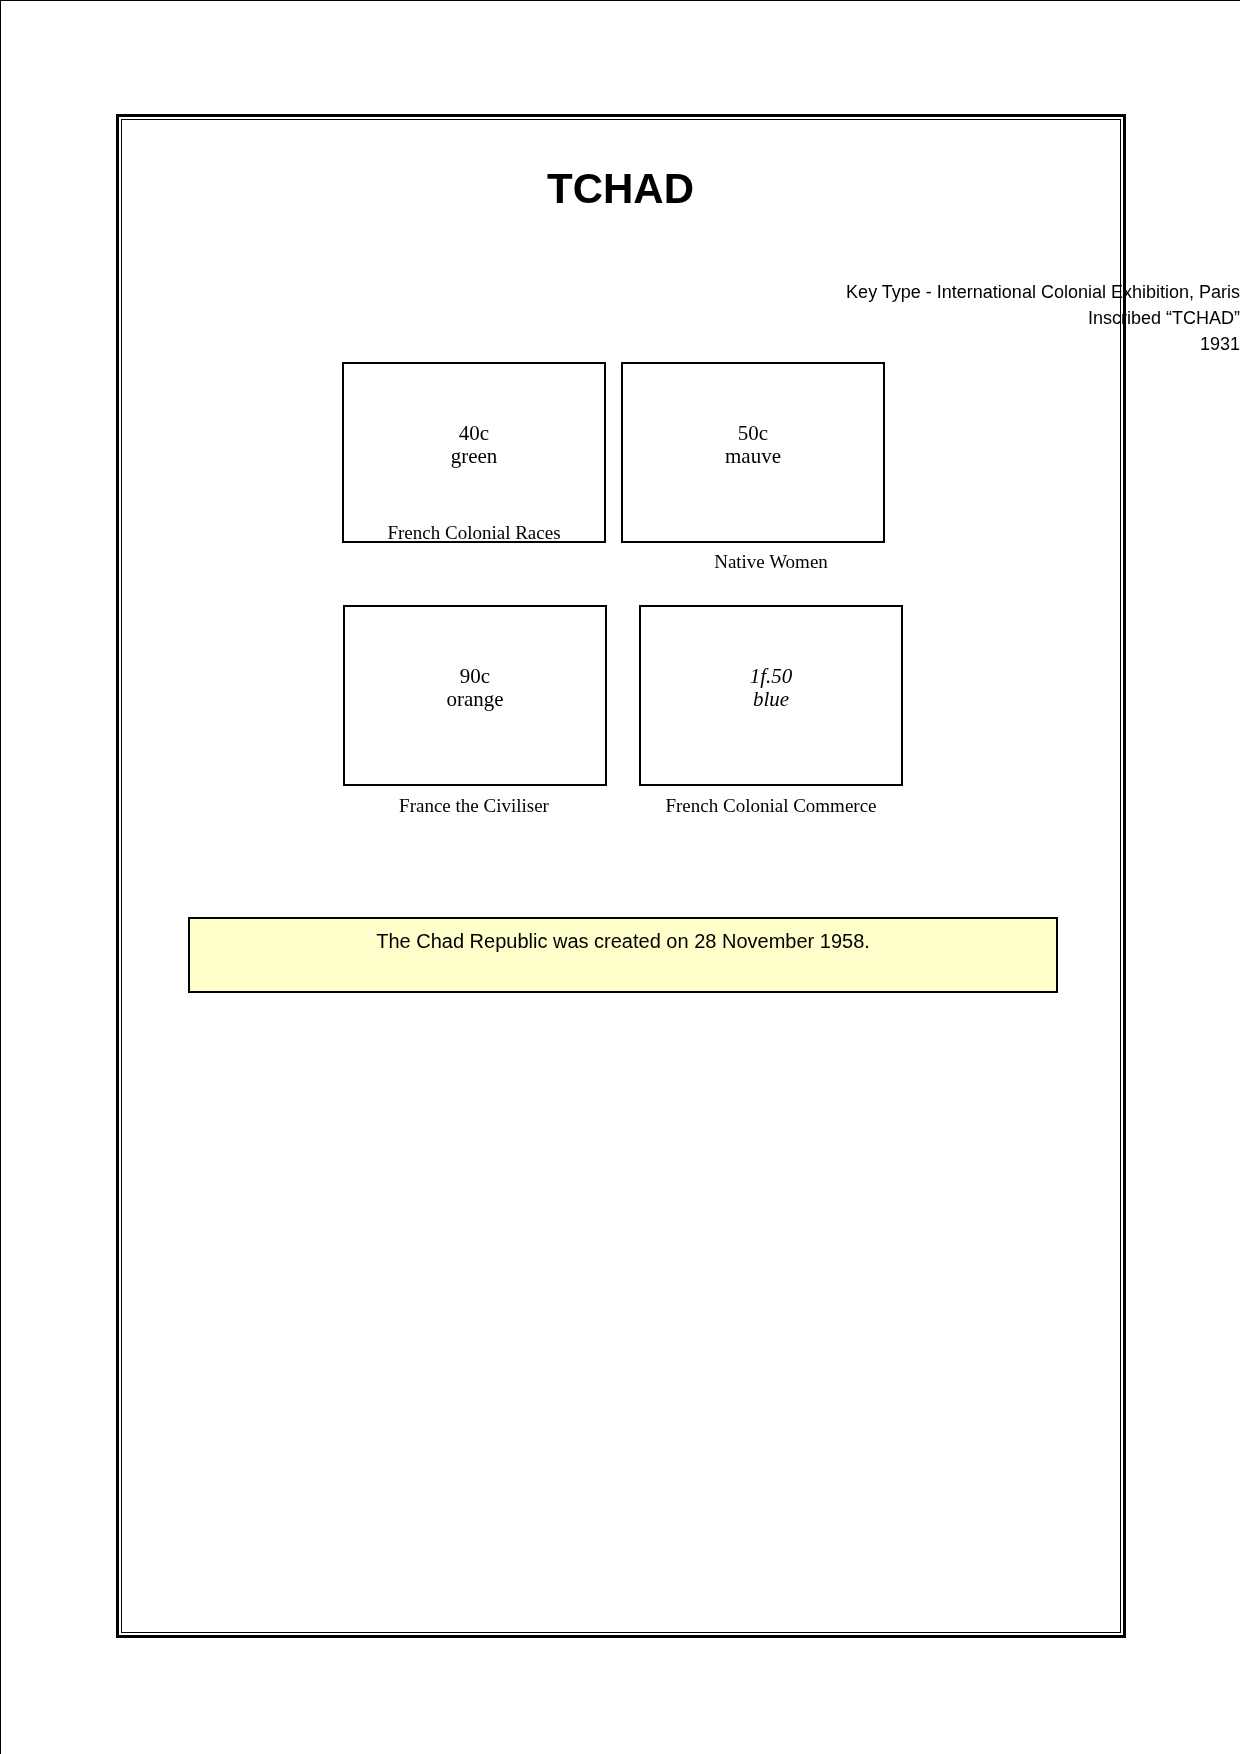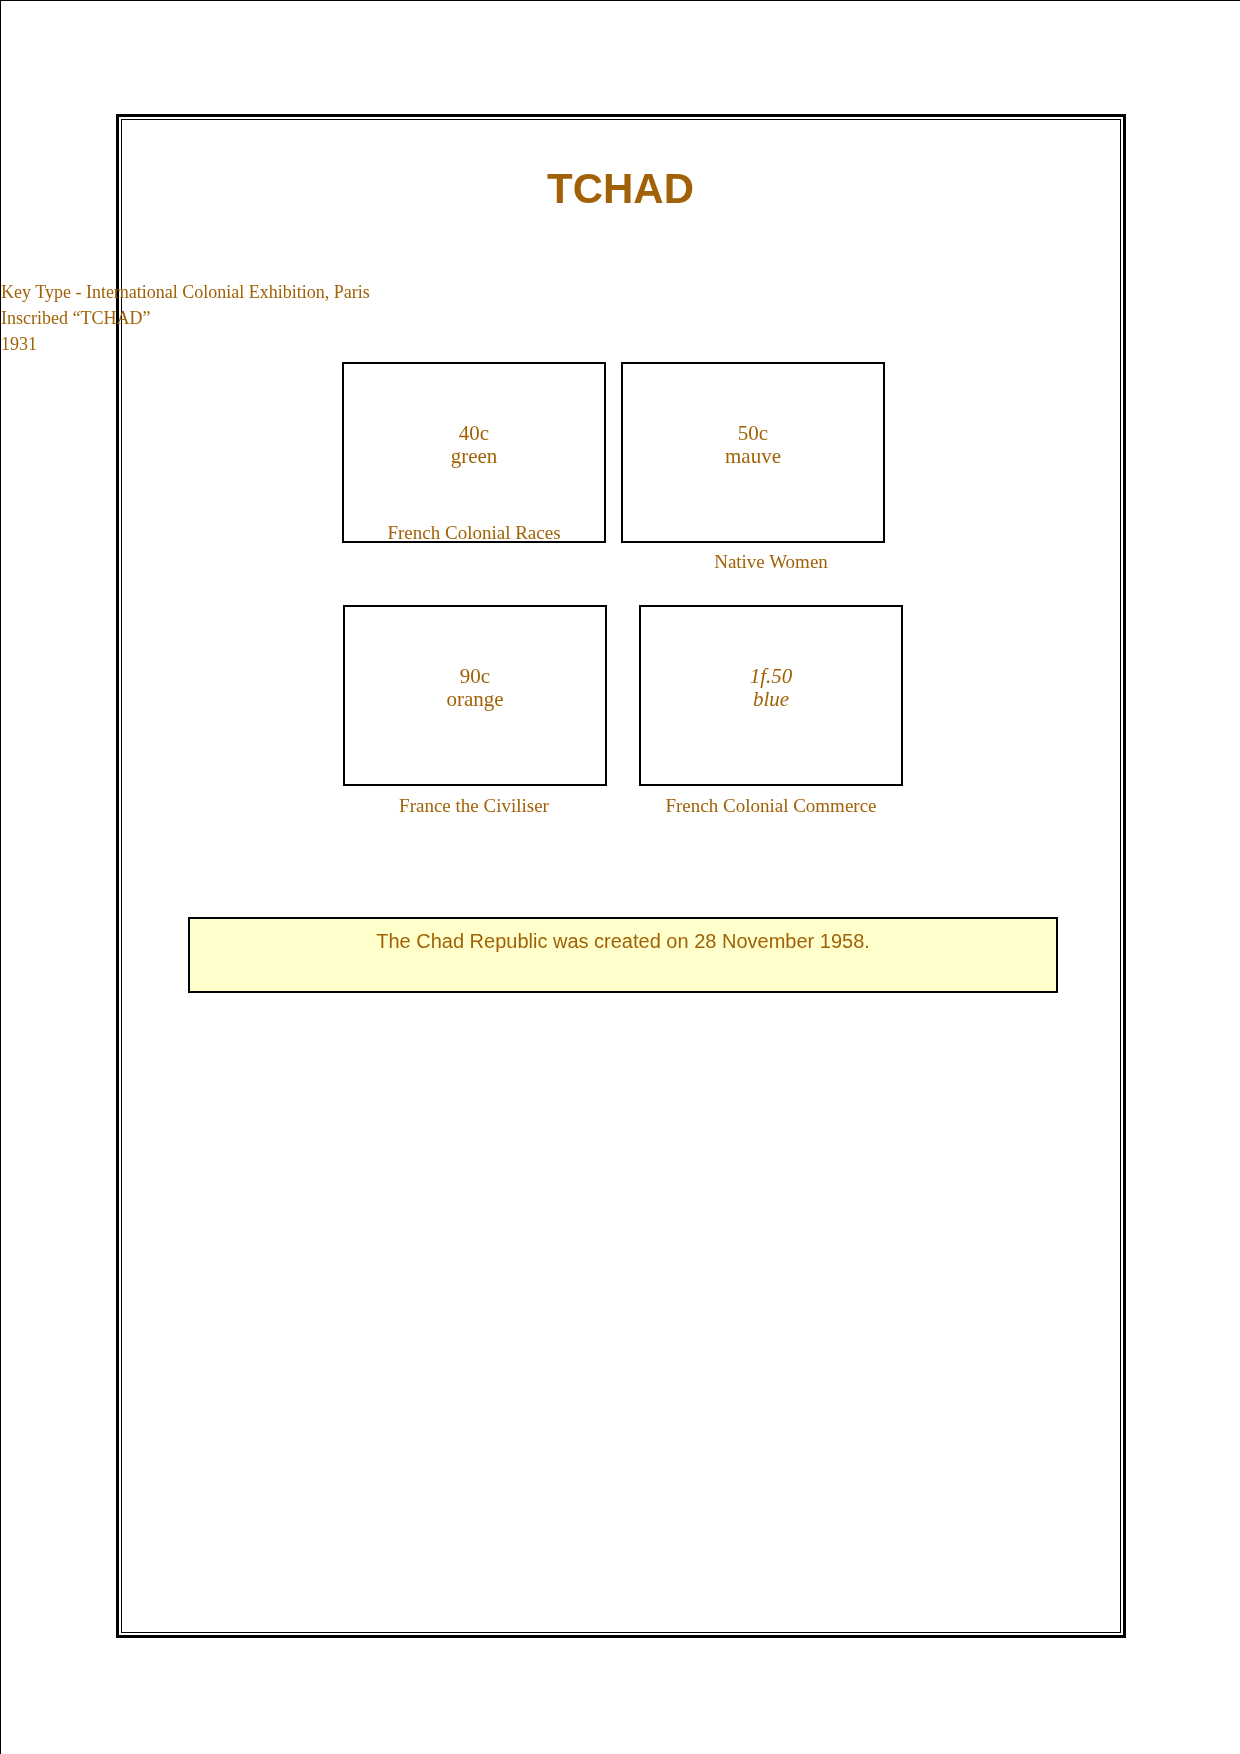--- a/index.html
+++ b/index.html
@@ -6,21 +6,21 @@
   .page {
     position: relative;
     width: 1240px;
     height: 1754px;
     background: #ffffff;
     border-top: 1px solid #000;
     border-left: 1px solid #000;
     box-sizing: border-box;
     overflow: hidden;
     font-family: "Liberation Sans", sans-serif;
-    color: #a16207;
+    color: #000000;
   }
 
   
   .frame {
     position: absolute;
     left: 115px; top: 113px;
     width: 1010px; height: 1524px;
     border: 3px solid #000;
     box-sizing: border-box;
   }
@@ -40,22 +40,22 @@
     font-weight: bold;
     font-size: 42px;
     line-height: 44px;
     letter-spacing: 0px;
   }
 
   .subtitle {
     position: absolute;
     left: 0; right: 0;
     top: 278px;
-    text-align: left;
-    font-family: Liberation Serif, serif;
+    text-align: right;
+    font-family: Liberation Sans, sans-serif;
     font-size: 18px;
     line-height: 26px;
   }
 
   .stamp-box {
     position: absolute;
     width: 264px;
     height: 181px;
     border: 2px solid #000;
     box-sizing: border-box;

